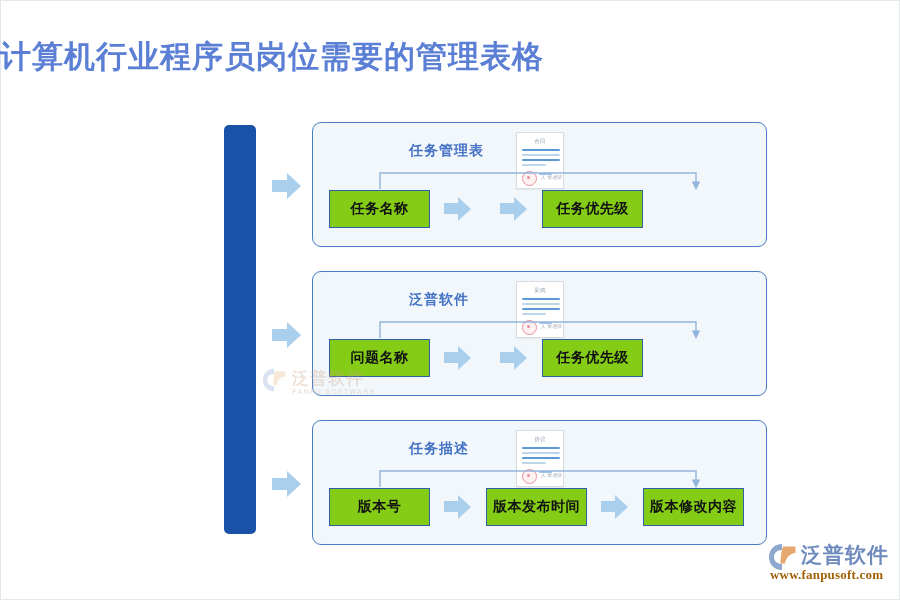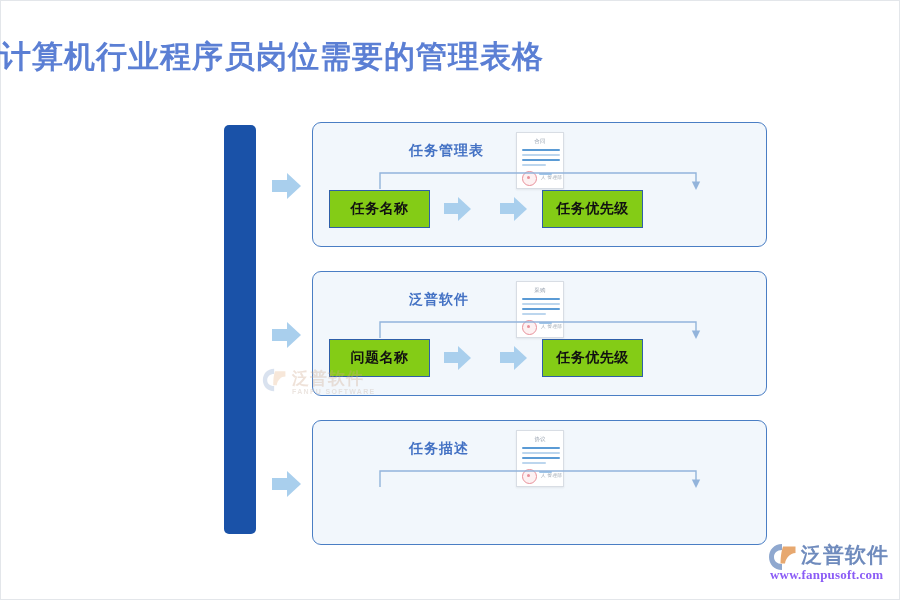--- a/index.html
+++ b/index.html
@@ -291,21 +291,21 @@
     letter-spacing: 1px;
     white-space: nowrap;
   }
   .brand-logo .logo-url {
     position: absolute;
     left: 2px;
     top: 26px;
     font-family: "Liberation Serif", "DejaVu Serif", serif;
     font-size: 13px;
     font-weight: bold;
-    color: #8b5cf6;
+    color: #a16207;
     letter-spacing: 0.2px;
     white-space: nowrap;
   }
 </style>
 </head>
 <body>
 
 <div class="page-frame"></div>
 
 <div class="page-title">计算机行业程序员岗位需要的管理表格</div>
@@ -410,20 +410,33 @@
         <span class="rule r5"></span>
       <span class="stamp"></span>
       <div class="sign">人 管理部</div>
     </div>
 
     <svg class="connector" viewBox="0 0 455 125">
       <path d="M 67 66 L 67 50 L 383 50 L 383 60" fill="none" stroke="#93b4db" stroke-width="1.4"></path>
       <path d="M 383 67 L 378.8 58.5 L 387.2 58.5 Z" fill="#93b4db"></path>
     </svg>
 
+    <div class="field-row">
+      <div class="field-box">版本号</div>
+      <div class="step-arrow">
+          <span class="shaft"></span>
+          <span class="head"></span>
+        </div>
+      <div class="field-box">版本发布时间</div>
+      <div class="step-arrow">
+          <span class="shaft"></span>
+          <span class="head"></span>
+        </div>
+      <div class="field-box">版本修改内容</div>
+    </div>
   </div>
 
 </div>
 
 <div class="watermark">
   <svg class="wm-mark" viewBox="0 0 30 28">
     <path d="M14 1 C6 1 1 7 1 14 C1 21 6 27 14 27 L14 21 C9 21 6 18 6 14 C6 10 9 7 14 7 Z" fill="#8fa8cf"></path>
     <path d="M15 4 L27 4 L27 10 C22 10 18 14 17 20 L13 20 C13 11 14 7 15 4 Z" fill="#e7b98d"></path>
   </svg>
   <div class="wm-cn">泛普软件</div>

